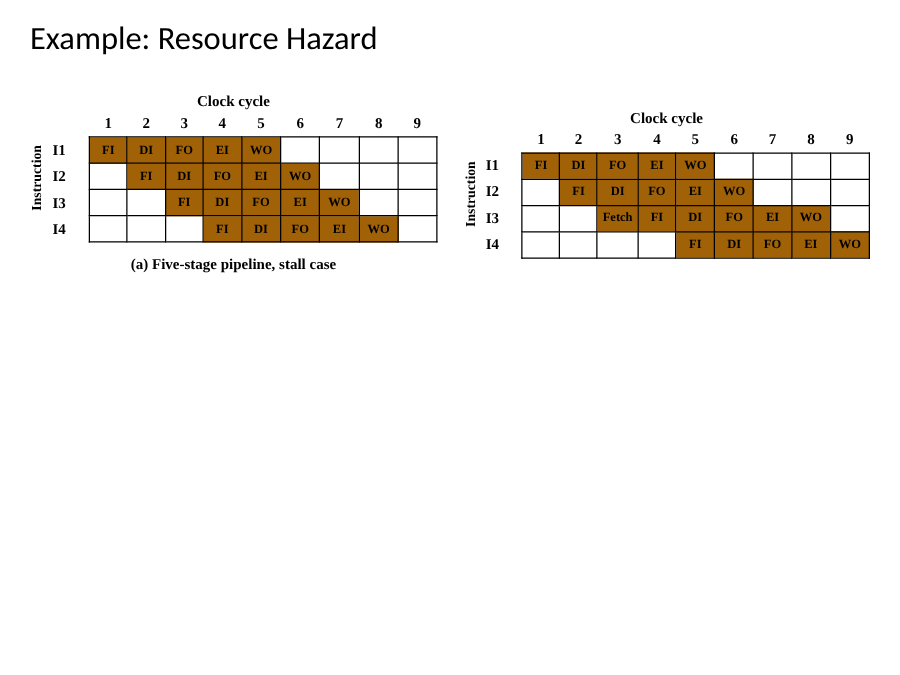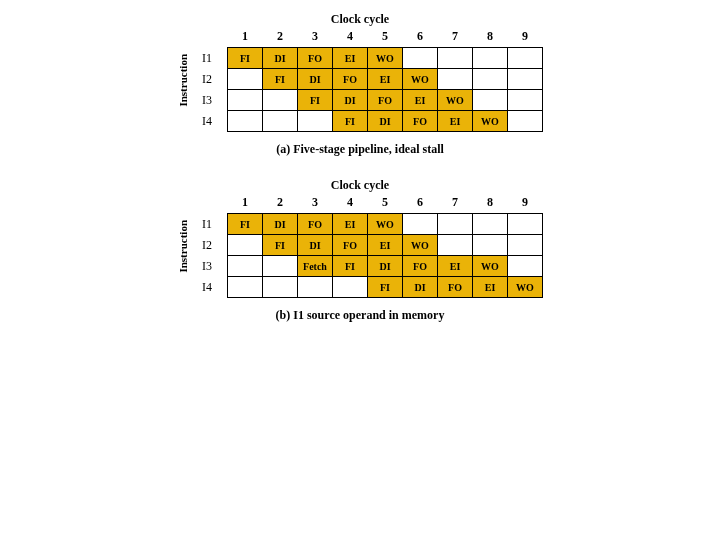--- a/index.html
+++ b/index.html
@@ -19,21 +19,21 @@
     padding: 12px 24px;
   }
   .title {
     font-family: Calibri, Arial, sans-serif;
     font-size: 26px;
     font-weight: 400;
     margin: 2px 0 28px 0;
   }
   .figure-wrap {
     display: flex;
-    flex-direction: column;
+    flex-direction: row;
     align-items: center;
     gap: 21px;
   }
   .table-block {
     display: flex;
     flex-direction: column;
     align-items: center;
   }
   .top-label { 
     font-size: 12px;
@@ -58,56 +58,57 @@
   table.pipe th.colnum {
     font-size: 12px;
     font-weight: bold;
     padding: 0 4px 3px 4px;
     text-align: center;
     border: none;
     height: 14px;
   }
   table.pipe th.rownum { 
     font-size: 12px;
-    font-weight: normal;
+    font-weight: bold;
     padding: 0 8px 0 0;
-    text-align: center;
+    text-align: left;
     border: none;
     width: 24px;
   }
   table.pipe td {
     border: 1px solid #000;
     width: 34px;
     height: 20px;
     font-size: 10px;
     font-weight: bold;
     text-align: center;
     vertical-align: middle;
     padding: 0;
   }
   table.pipe td.shade {
-    background: #eab308;
+    background: #a16207;
   }
   .caption {
     font-size: 12px;
     font-weight: bold;
     margin-top: 10px;
   }
   .footnote {
     position: absolute;
     bottom: 18px;
     left: 40px;
     font-family: "Comic Sans MS", "Comic Sans", cursive;
     font-size: 18px;
   }
 </style>
 </head>
 <body>
 
 <div class="slide">
+  <div class="title">Example: Resource Hazard</div>
 
   <div class="figure-wrap">
 
     <div class="table-block">
       <div class="top-label">Clock cycle</div>
       <div class="grid-row">
         <div class="side-label">Instruction</div>
         <table class="pipe">
           <tbody>
               <tr>
@@ -166,21 +167,21 @@
             <td class="shade">FI</td>
             <td class="shade">DI</td>
             <td class="shade">FO</td>
             <td class="shade">EI</td>
             <td class="shade">WO</td>
             <td></td>
           </tr>
         </tbody>
           </table>
       </div>
-      <div class="caption">(a) Five-stage pipeline, ideal stall</div>
+      <div class="caption">(a) Five-stage pipeline, stall case</div>
     </div>
 
     <div class="table-block">
       <div class="top-label">Clock cycle</div>
       <div class="grid-row">
         <div class="side-label">Instruction</div>
         <table class="pipe">
           <tbody>
               <tr>
             <th class="rownum"></th>
@@ -238,18 +239,17 @@
                 <td></td>
             <td class="shade">FI</td>
             <td class="shade">DI</td>
             <td class="shade">FO</td>
             <td class="shade">EI</td>
             <td class="shade">WO</td>
           </tr>
         </tbody>
           </table>
       </div>
-      <div class="caption">(b) I1 source operand in memory</div>
     </div>
 
   </div>
 
 </div>
 
 </body></html>

